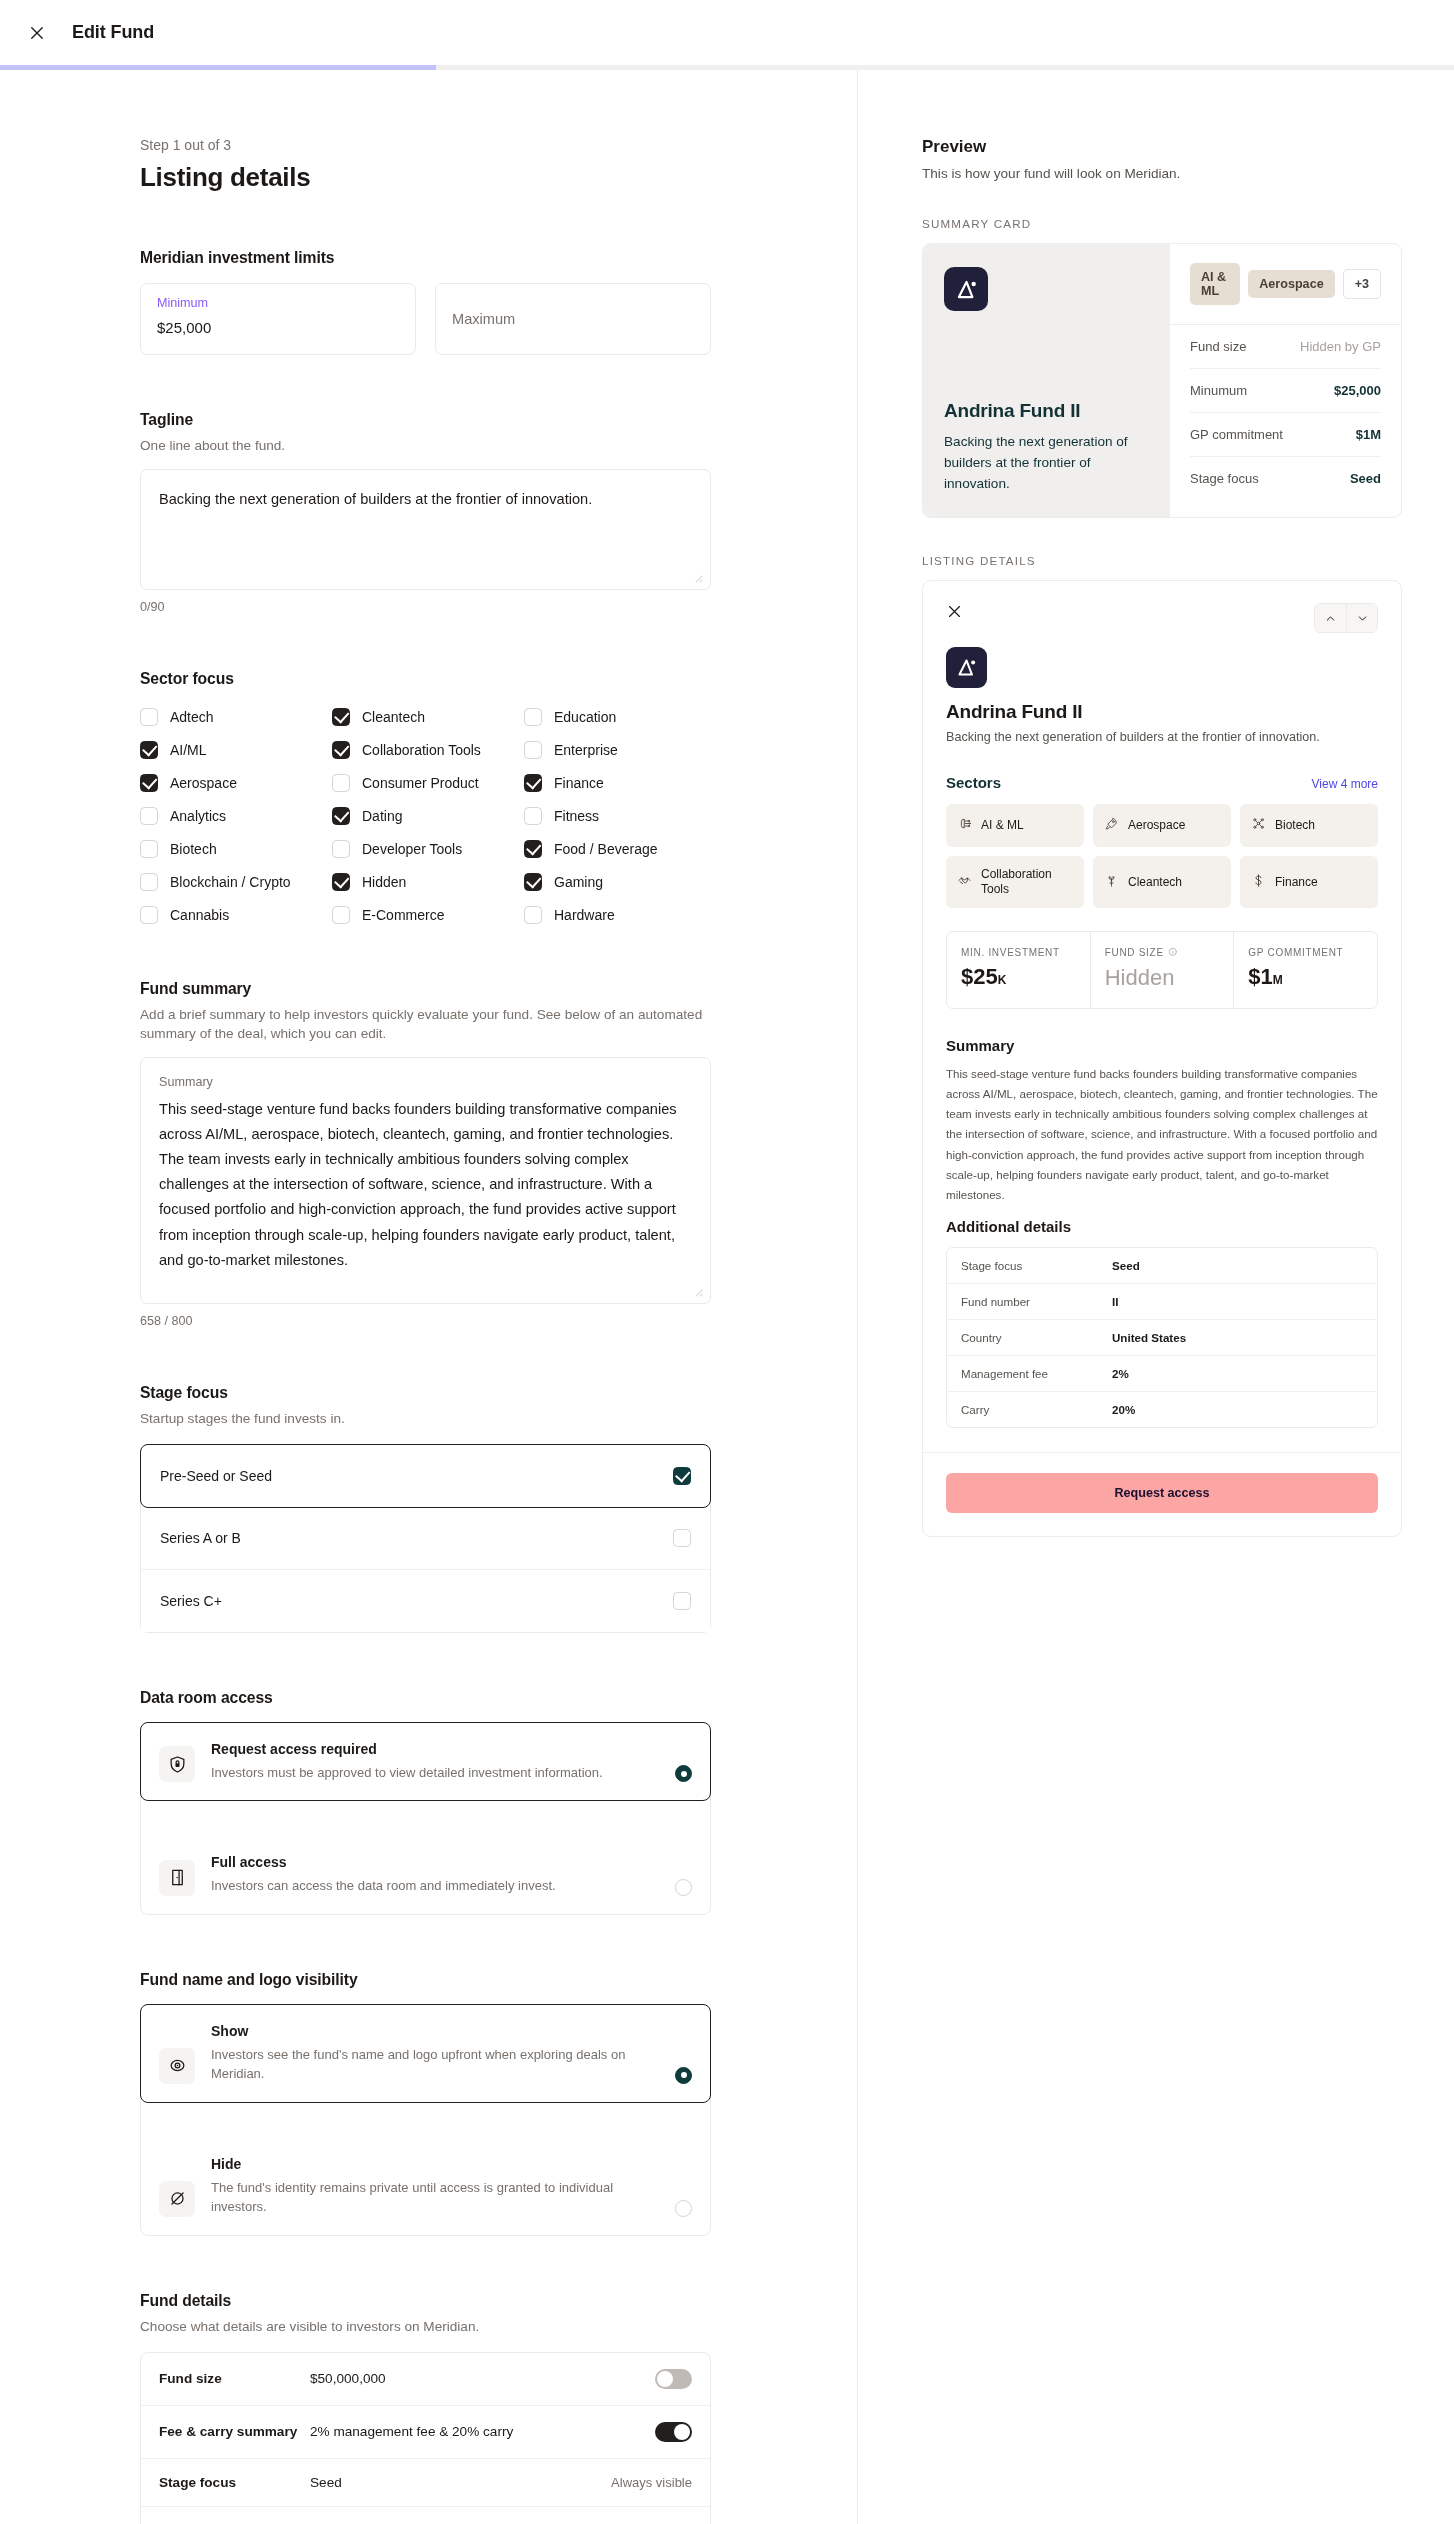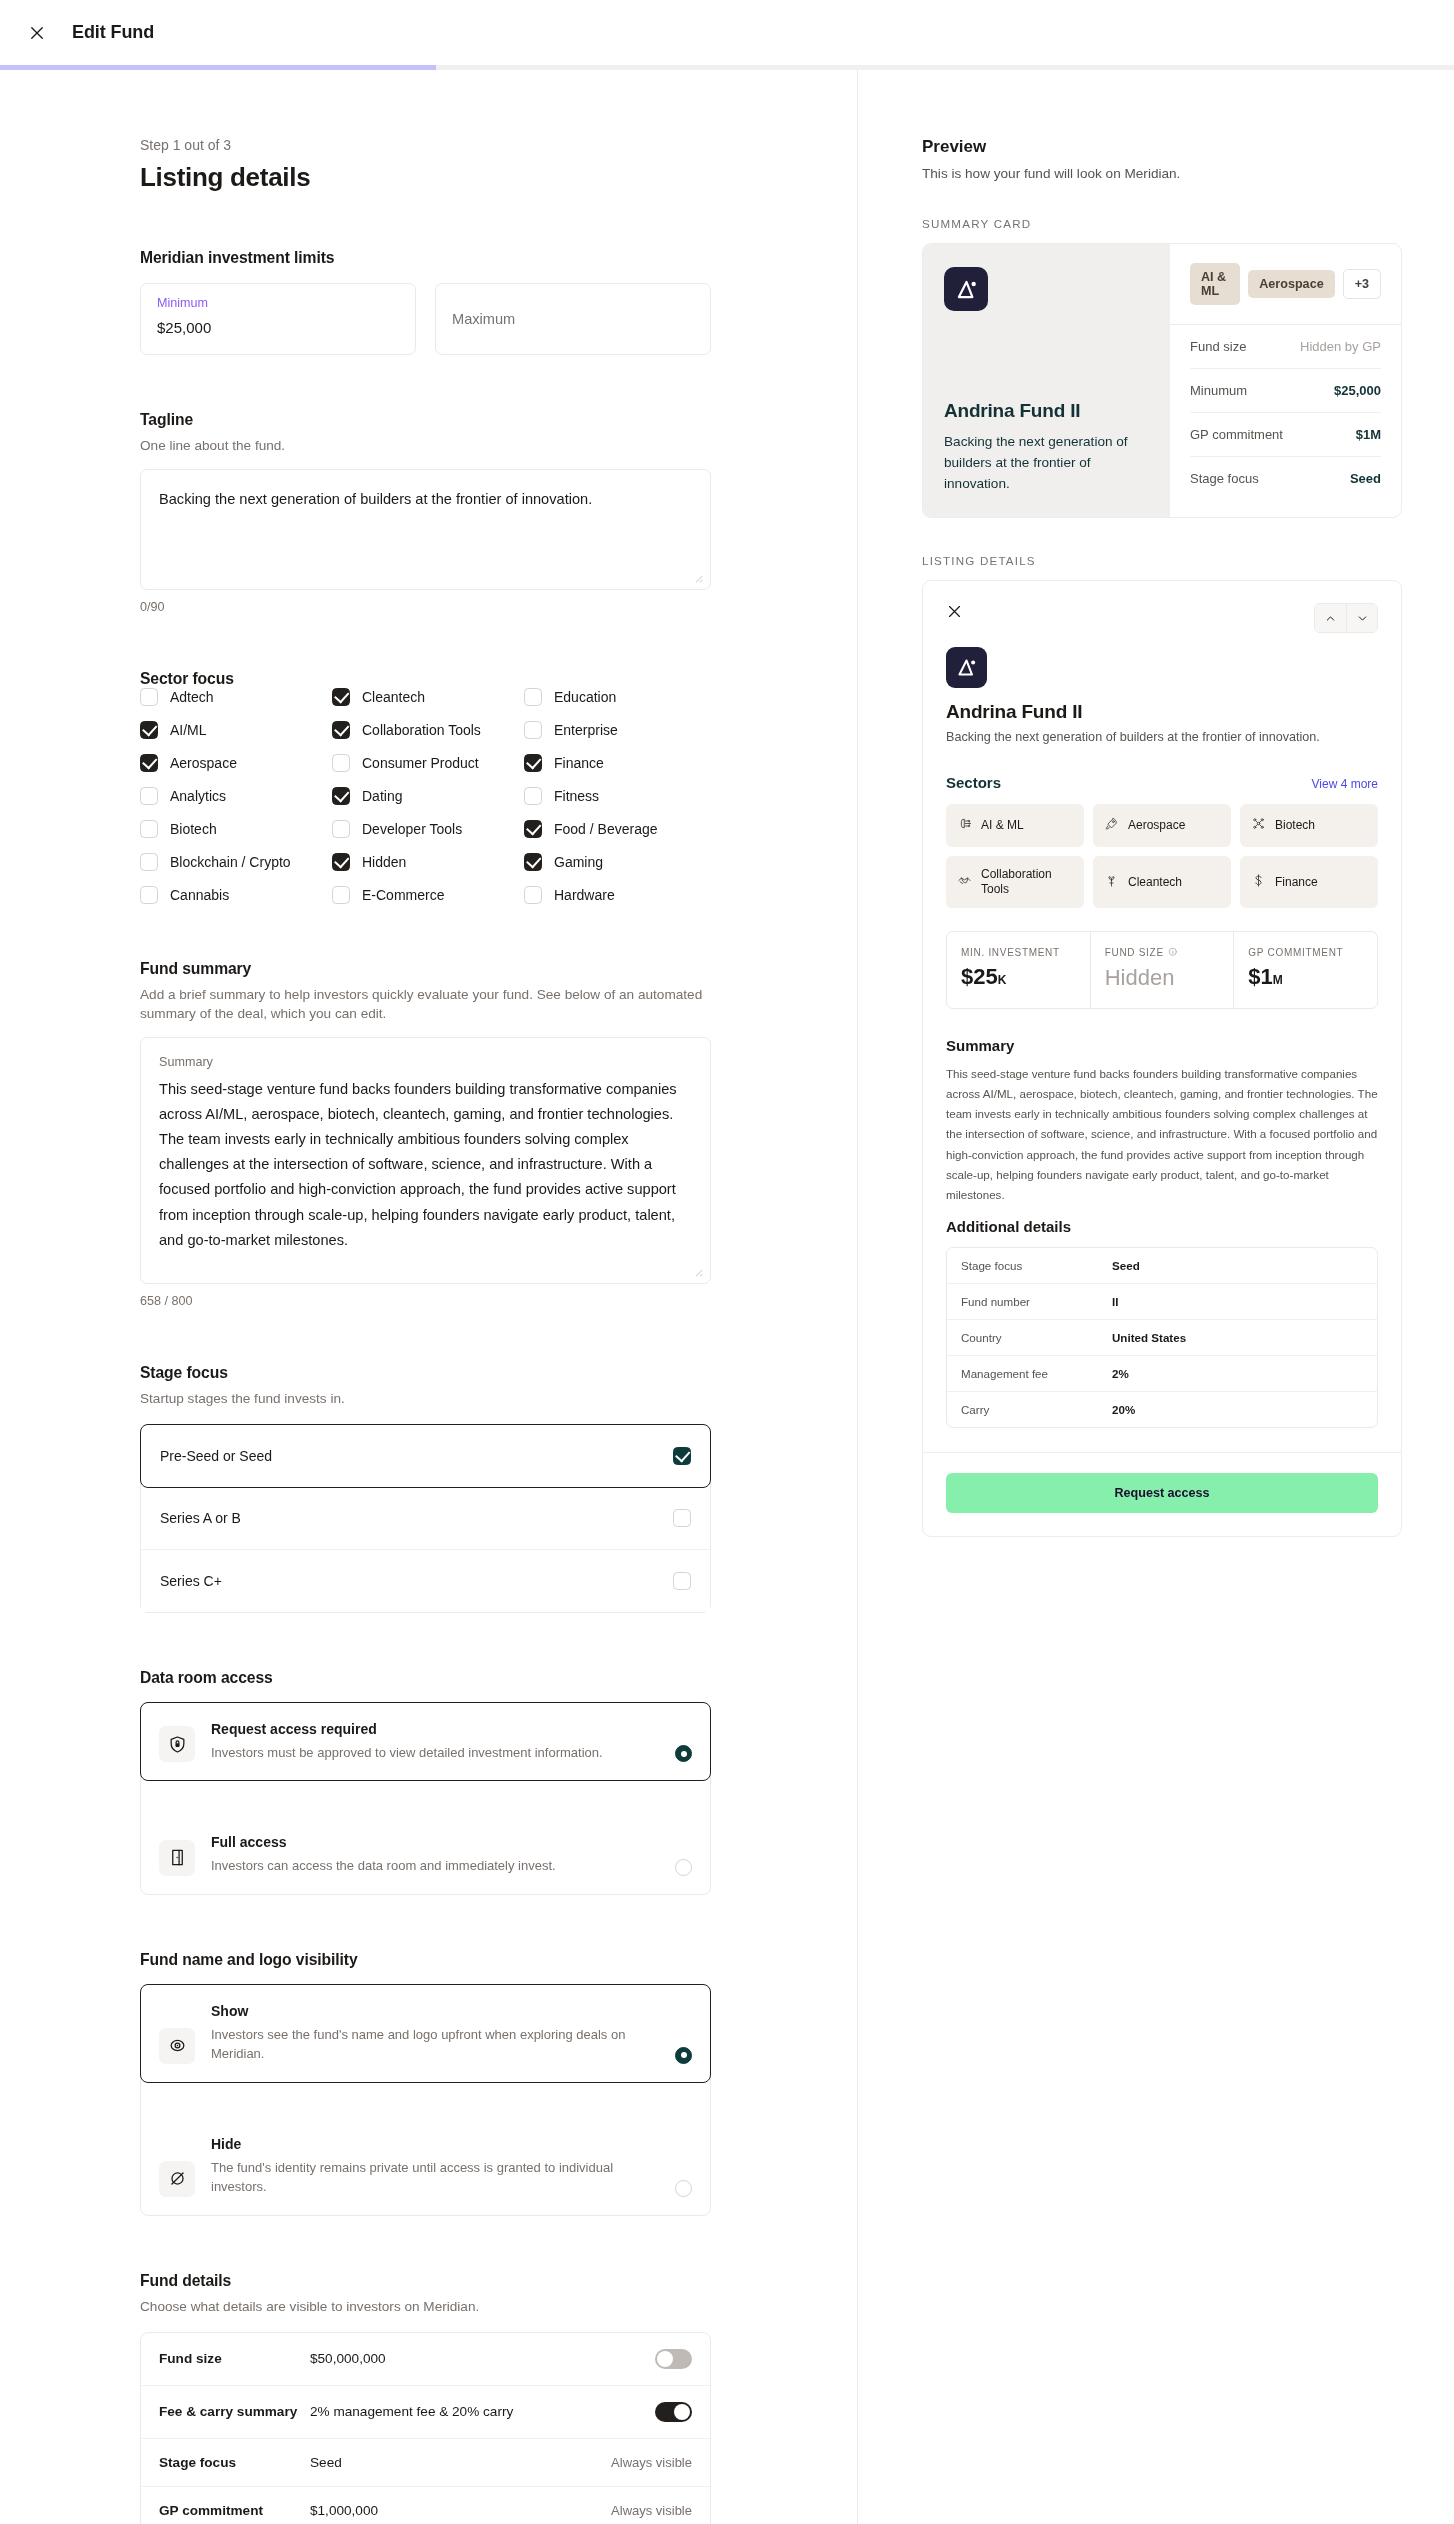--- a/index.html
+++ b/index.html
@@ -92,20 +92,21 @@
   .ta-inner-label { font-size: 12.6px; color: #78716c; margin-bottom: 8px; }
   .ta-text { font-size: 14.6px; line-height: 1.72; color: #1c1917; }
   .resize-grip {
     position: absolute; right: 6px; bottom: 5px;
     width: 13px; height: 13px; opacity: .45;
   }
   .counter { font-size: 12.6px; color: #78716c; margin-top: 10px; }
 
   
   .sector-grid {
+    margin-top: 20px;
     display: grid;
     grid-template-columns: repeat(3, 1fr);
     row-gap: 15px;
     column-gap: 5px;
   }
   .cb-row { display: flex; align-items: center; gap: 12px; cursor: pointer; }
   .cb {
     width: 18px; height: 18px;
     border-radius: 4.5px;
     border: 1px solid #d6d3d1;
@@ -327,21 +328,21 @@
   .lc-sum-title { font-size: 15px; font-weight: 700; margin-top: 28px; color: #1c1917; }
   .lc-sum-text { font-size: 11.6px; color: #57534e; line-height: 1.75; margin-top: 10px; }
   .lc-add-title { font-size: 15px; font-weight: 700; margin-top: 12px; color: #1c1917; }
   .add-table { margin-top: 12px; border: 1px solid #eceae7; border-radius: 7px; overflow: hidden; }
   .add-row { display: flex; padding: 11px 14px; border-bottom: 1px solid #f2f0ee; }
   .add-row:last-child { border-bottom: none; }
   .add-k { width: 151px; font-size: 11.6px; color: #57534e; }
   .add-v { font-size: 11.6px; color: #1c1917; font-weight: 700; }
   .lc-cta-wrap { border-top: 1px solid #f0eeec; margin: 24px -23px 0 -23px; padding: 20px 23px 23px 23px; }
   .lc-cta {
-    width: 100%; background: #86efac; color: #1c1030;
+    width: 100%; background: #fca5a5; color: #1c1030;
     font-size: 12.6px; font-weight: 700; border: none;
     padding: 13px 0; border-radius: 6px; cursor: pointer;
   }
 </style>
 </head>
 <body>
 
 <div class="topbar">
   <div class="close-x">
     <svg viewBox="0 0 24 24" fill="none" stroke="#1c1917" stroke-width="1.8" stroke-linecap="round">

